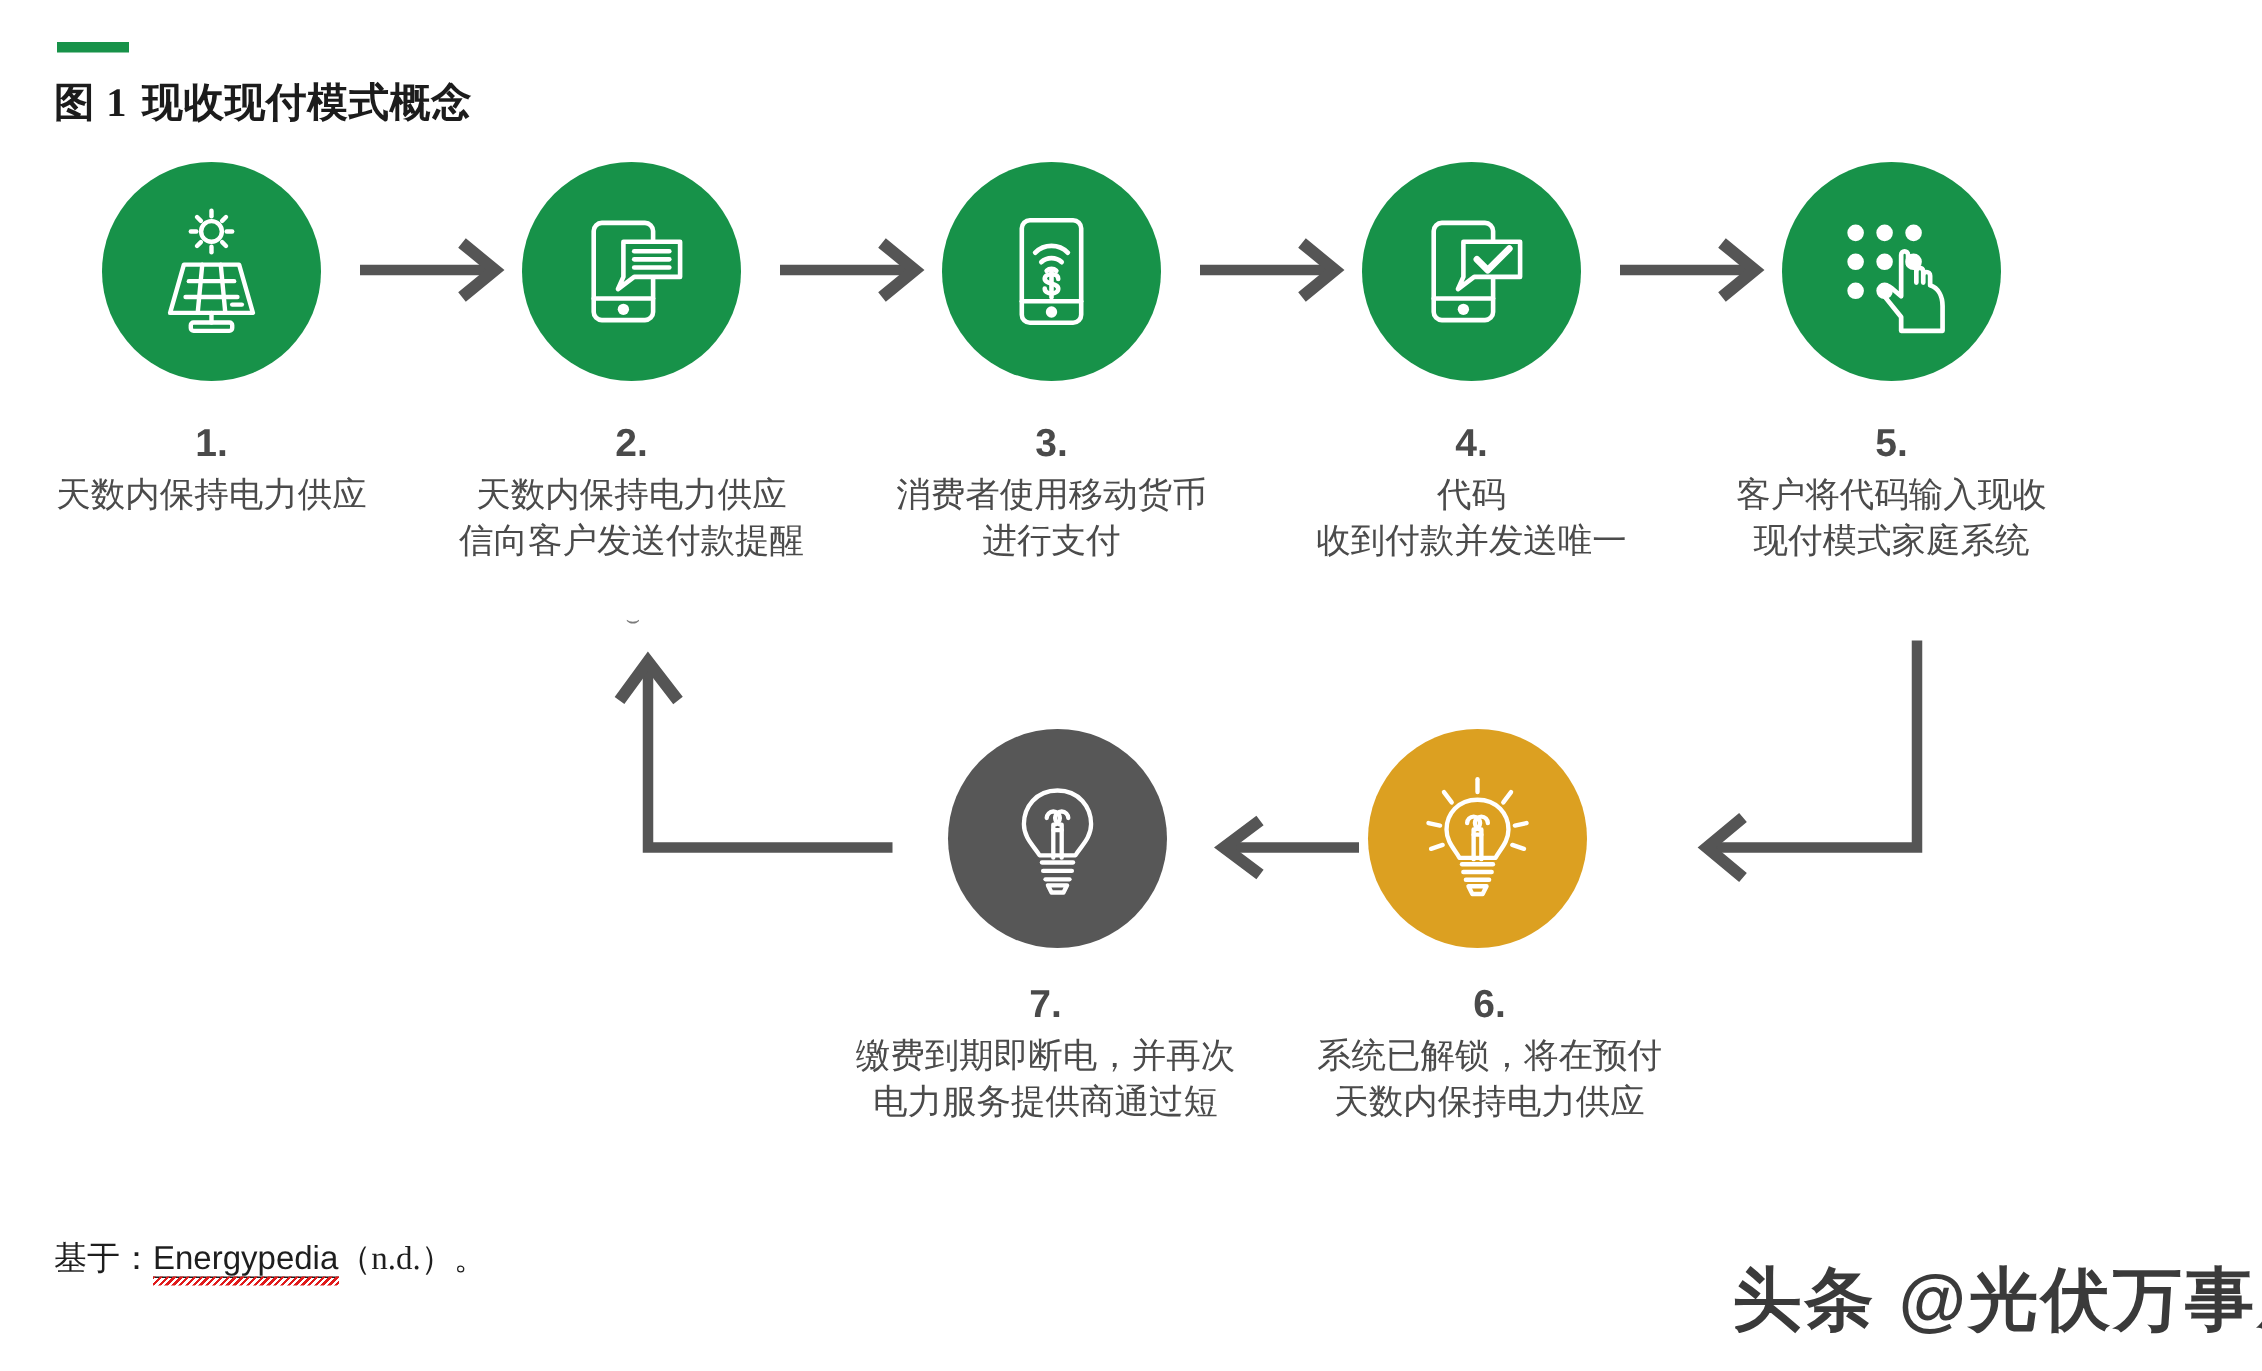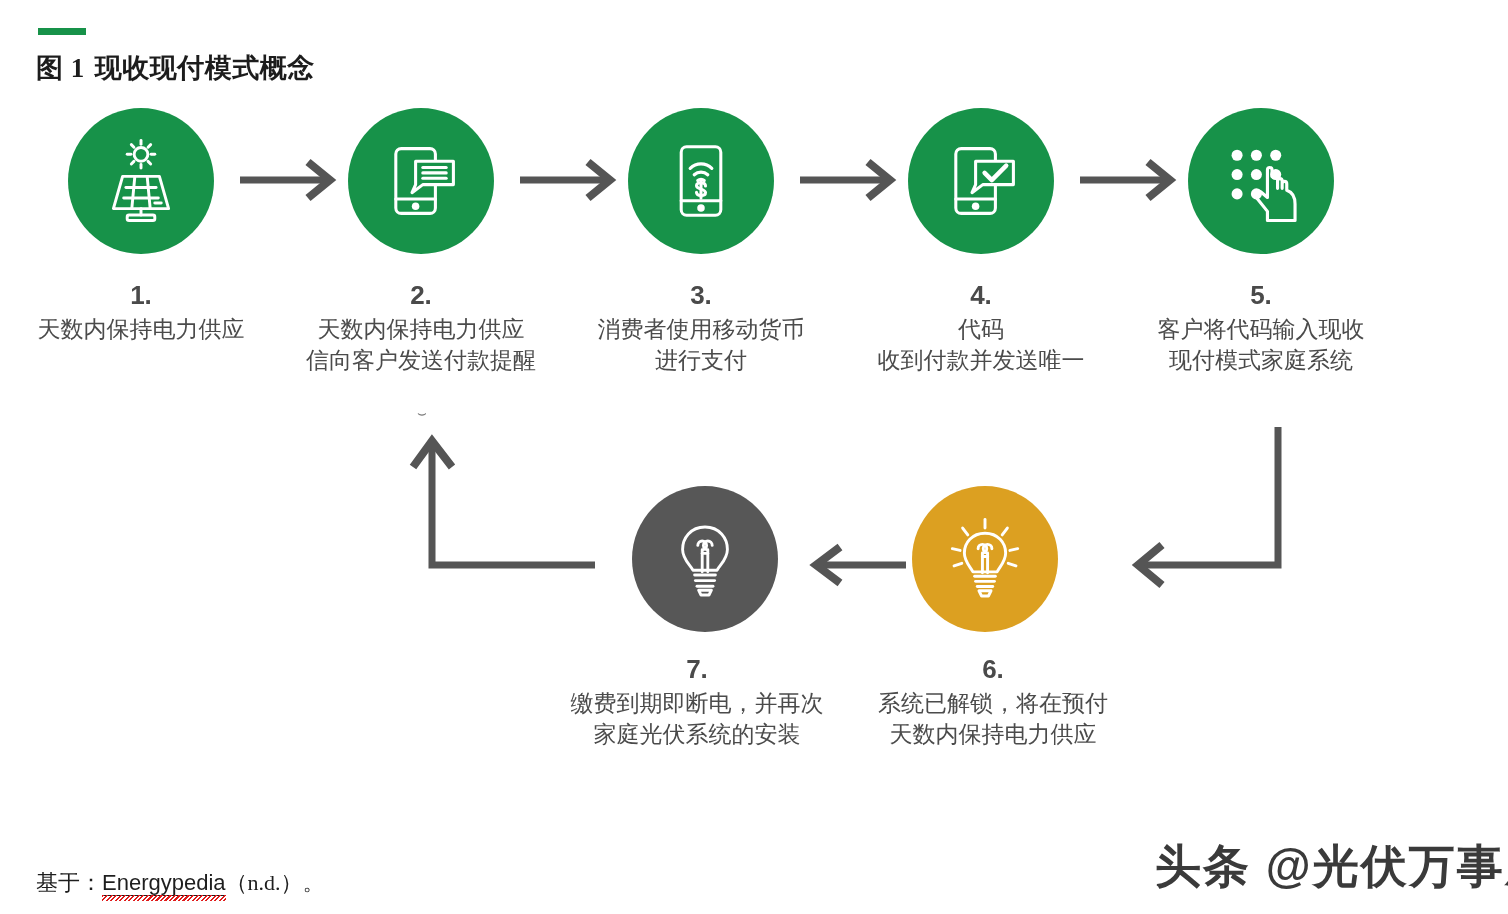--- a/index.html
+++ b/index.html
@@ -92,21 +92,21 @@
     stroke-linejoin: miter;
   }
   .arrow-svg polyline.head {
     stroke-width: 8;
   }
 
   
   .source {
     position: absolute;
     left: 36px;
-    top: 868px;
+    top: 824px;
     font-size: 22px;
     color: #1e1e1e;
     white-space: nowrap;
   }
   .source .zh { font-family: "Liberation Serif", serif; }
   .source .en {
     font-family: "Liberation Sans", "DejaVu Sans", sans-serif;
     position: relative;
     display: inline-block;
   }
@@ -338,21 +338,21 @@
       <line x1="38" y1="77" x2="62" y2="77"></line>
       <line x1="40" y1="84" x2="60" y2="84"></line>
       <path d="M42 89 L58 89 L55 95 L45 95 Z"></path>
     </g>
   </svg>
 </div>
 
 <div class="caption" style="left:552px; top:652px; width:290px;">
   <span class="num">7.</span>
   <span class="txt">缴费到期即断电，并再次</span>
-  <span class="txt">家庭光伏系统的安装</span>
+  <span class="txt">电力服务提供商通过短</span>
 </div>
 
 <div class="caption" style="left:855px; top:652px; width:276px;">
   <span class="num">6.</span>
   <span class="txt">系统已解锁，将在预付</span>
   <span class="txt">天数内保持电力供应</span>
 </div>
 
 <div class="source">
   <span class="zh">基于：</span><span class="en"><u>Energypedia</u><span class="squiggle"></span></span><span class="zh">（n.d.）。</span>

